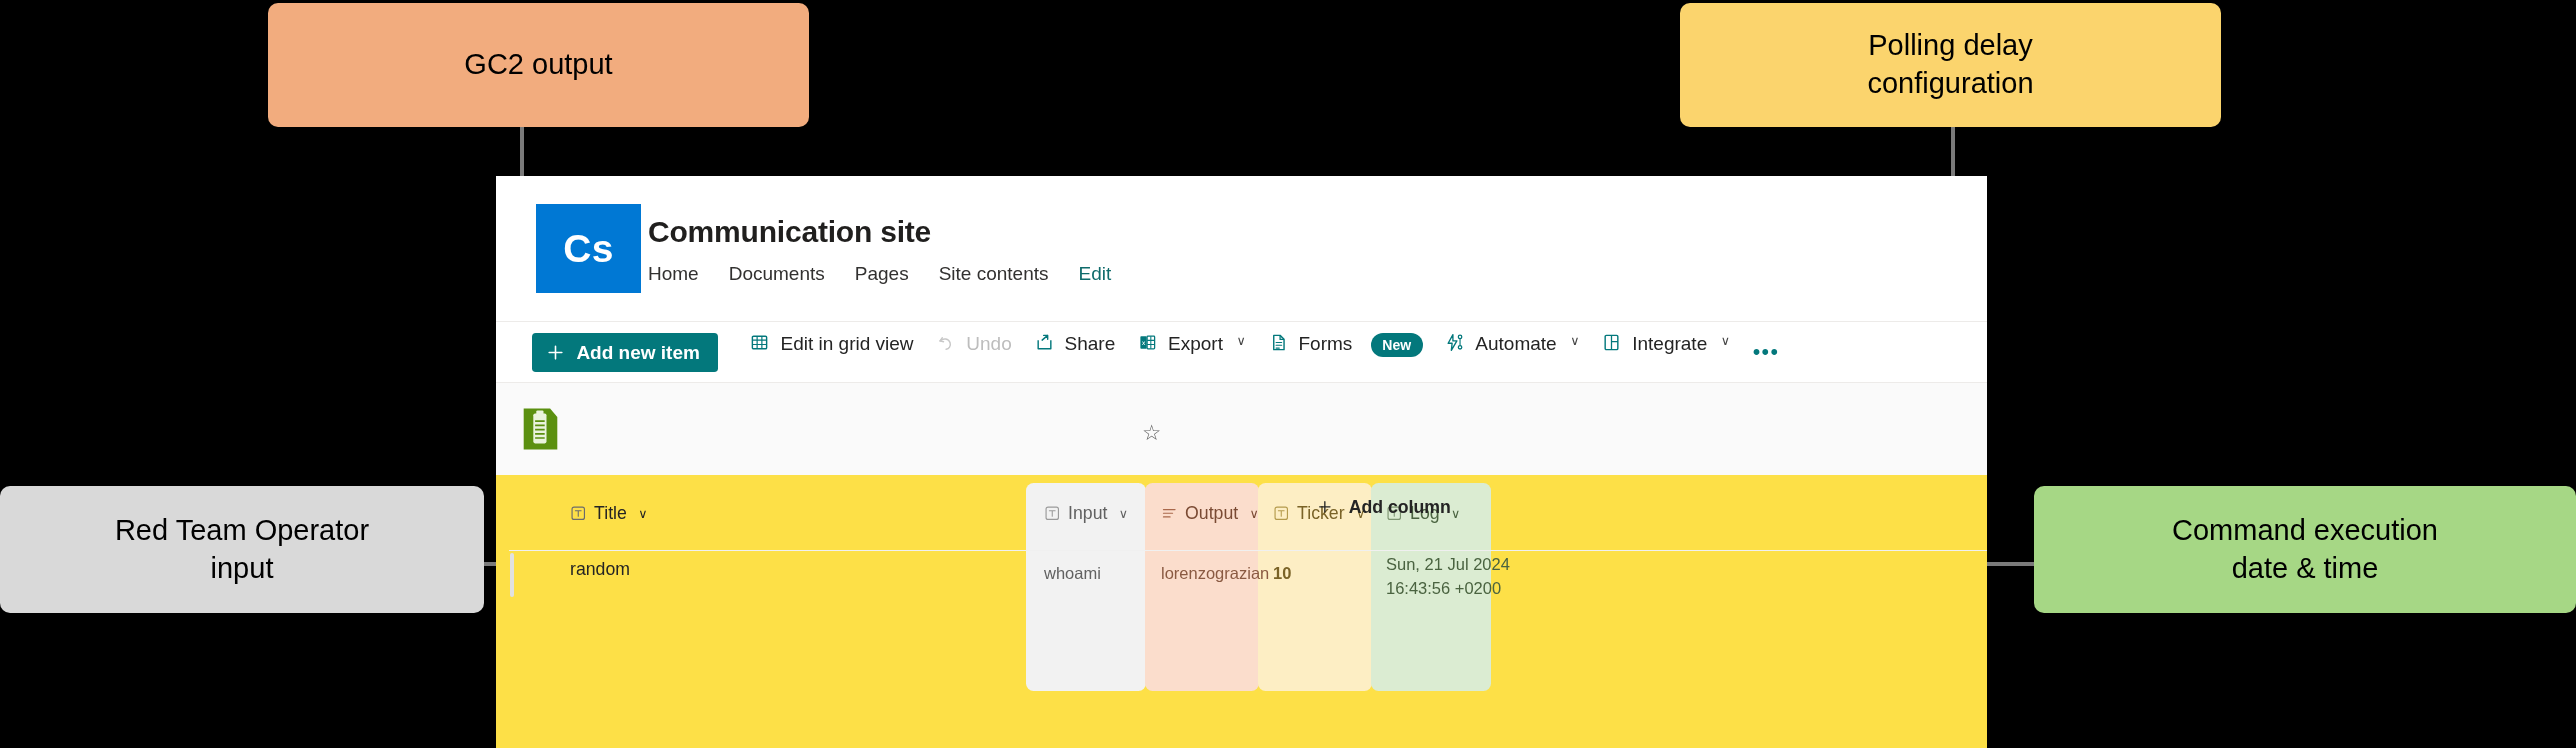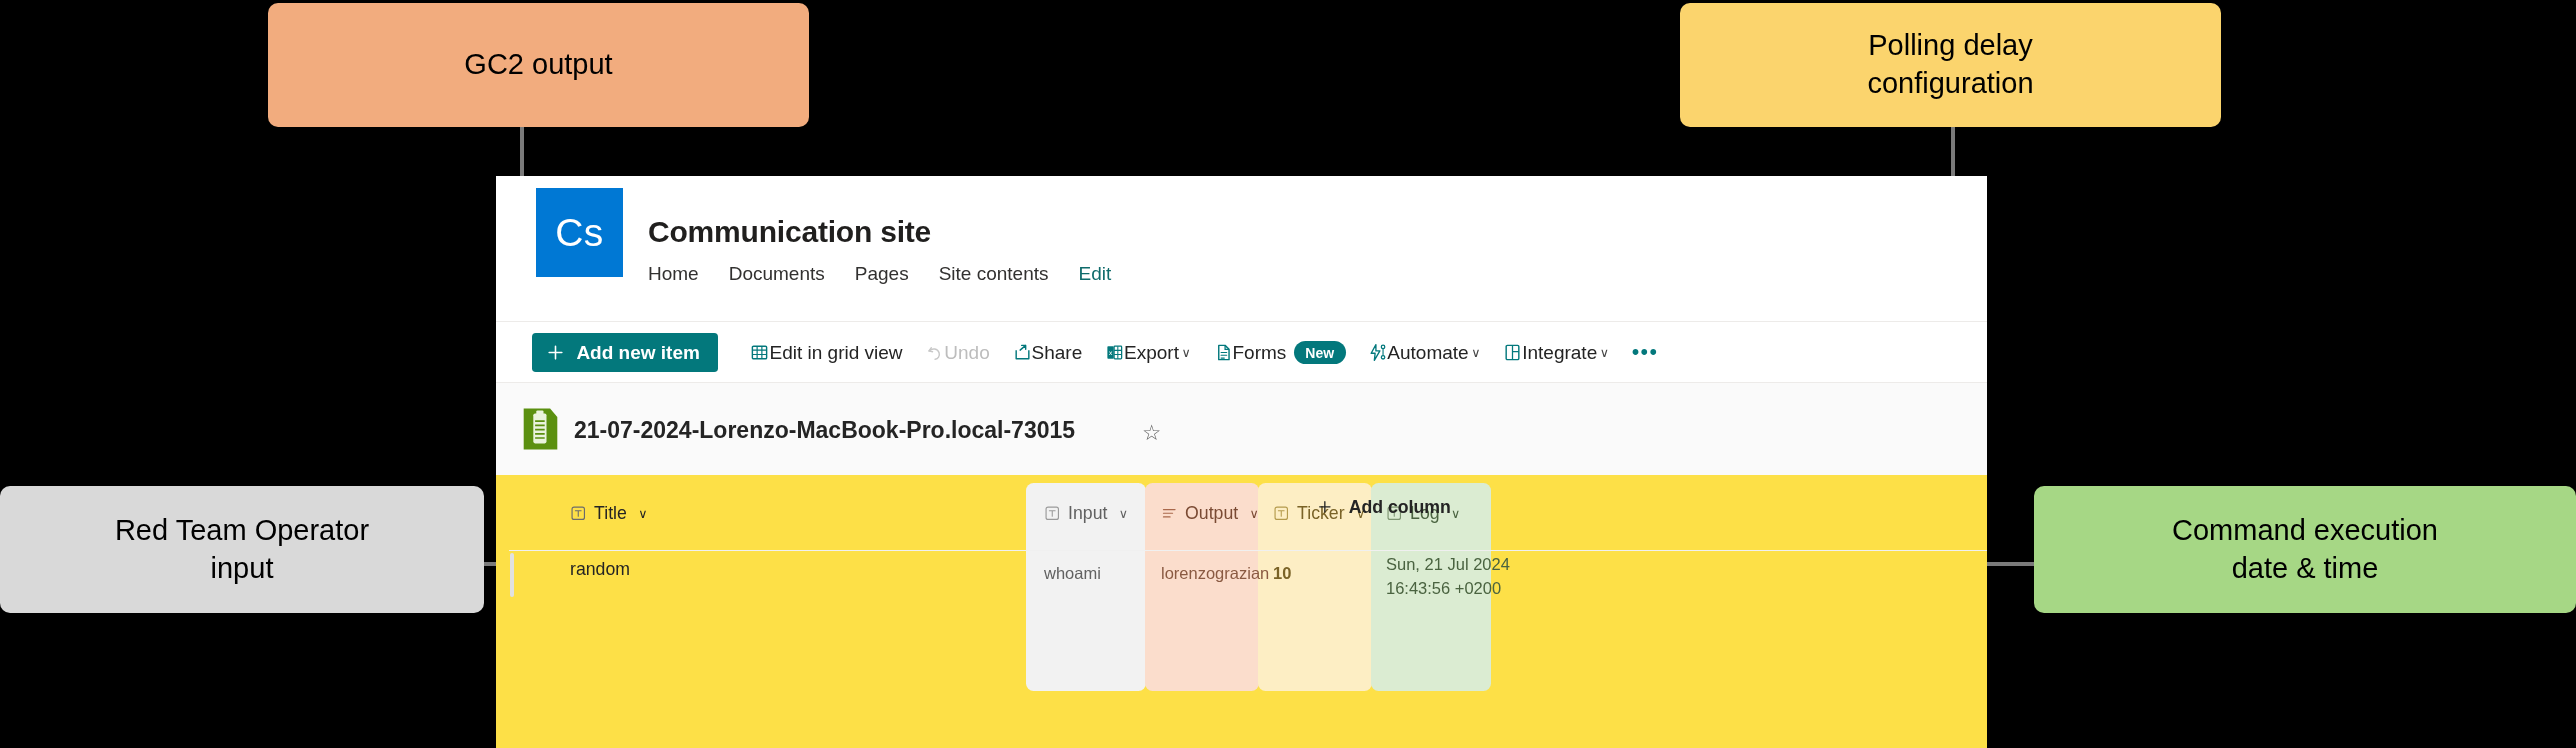--- a/index.html
+++ b/index.html
@@ -18,25 +18,25 @@
     background: #ffffff;
     overflow: hidden;
   }
 
   
   .site-header {
     position: relative; height: 146px; background: #ffffff;
     padding: 19px 0 0 20px;
   }
   .site-logo {
-    position: absolute; left: 40px; top: 12px;
-    width: 87px; height: 89px;
+    position: absolute; left: 40px; top: 28px;
+    width: 105px; height: 89px;
     background: #0078D4; color: #fff;
     display: flex; align-items: center; justify-content: center;
-    font-size: 39px; font-weight: 400; letter-spacing: 0.3px;
+    font-size: 39px; font-weight: 700; letter-spacing: 0.3px;
     font-family: "Liberation Sans", sans-serif;
   }
   .site-title {
     position: absolute; left: 152px; top: 39px;
     font-size: 30px; font-weight: 700; color: #201f1e; letter-spacing: -0.2px;
   }
   .site-nav {
     position: absolute; left: 152px; top: 87px;
     display: flex; align-items: center; gap: 30px;
   }
@@ -54,21 +54,21 @@
     background: #ffffff;
   }
   .cmd-primary {
     display: flex; align-items: center; gap: 11.4px;
     background: #03787c; color: #ffffff;
     height: 39px; padding: 0 17.7px 0 14px; border-radius: 3.8px;
     font-size: 19px; font-weight: 600; white-space: nowrap;
     margin-right: 21.5px; border: none; cursor: pointer;
   }
   .cmd-item {
-    display: flex; align-items: center; gap: 0;
+    display: flex; align-items: flex-start; gap: 11px;
     height: 39px; padding: 0 11.4px; font-size: 19px; color: #242424;
     white-space: nowrap; background: transparent; border: none; cursor: pointer;
     font-family: "Liberation Sans", sans-serif;
   }
   .cmd-item.disabled { color: #bdbdbd; }
   .cmd-item .chev { font-size: 12.7px; color: #444; margin-left: 2.5px; }
   .badge-new {
     background:#03787c; color:#fff; border-radius: 632px;
     font-size: 14px; font-weight: 600; padding: 3.8px 11.4px; margin-left: 7.6px;
   }
@@ -245,21 +245,20 @@
 
     <div class="list-head">
       <div class="list-icon">
         <svg width="39" height="48" viewBox="0 0 32 40">
           <path d="M2 3h22l6 7v27H2z" fill="#5B9010"></path>
           <rect x="10" y="7" width="11" height="25" rx="1.5" fill="#EAF3DE"></rect>
           <rect x="12.5" y="4.5" width="6" height="4" rx="1" fill="#EAF3DE"></rect>
           <path d="M11.5 13.5h8M11.5 17h8M11.5 20.5h8M11.5 24h8M11.5 27.5h8" stroke="#5B9010" stroke-width="1.4"></path>
         </svg>
       </div>
-      <div class="list-title">21-07-2024-Lorenzo-MacBook-Pro.local-73015</div>
       <div class="list-star">☆</div>
     </div>
 
     <div class="grid">
 
       <div class="col-band" style="left:530px;  width:120px; background:#f2f2f2;"></div>
       <div class="col-band" style="left:649px; width:114px; background:#fbddcc;"></div>
       <div class="col-band" style="left:762px; width:114px; background:#fdeec4;"></div>
       <div class="col-band" style="left:875px; width:120px; background:#dbecd2;"></div>
 

